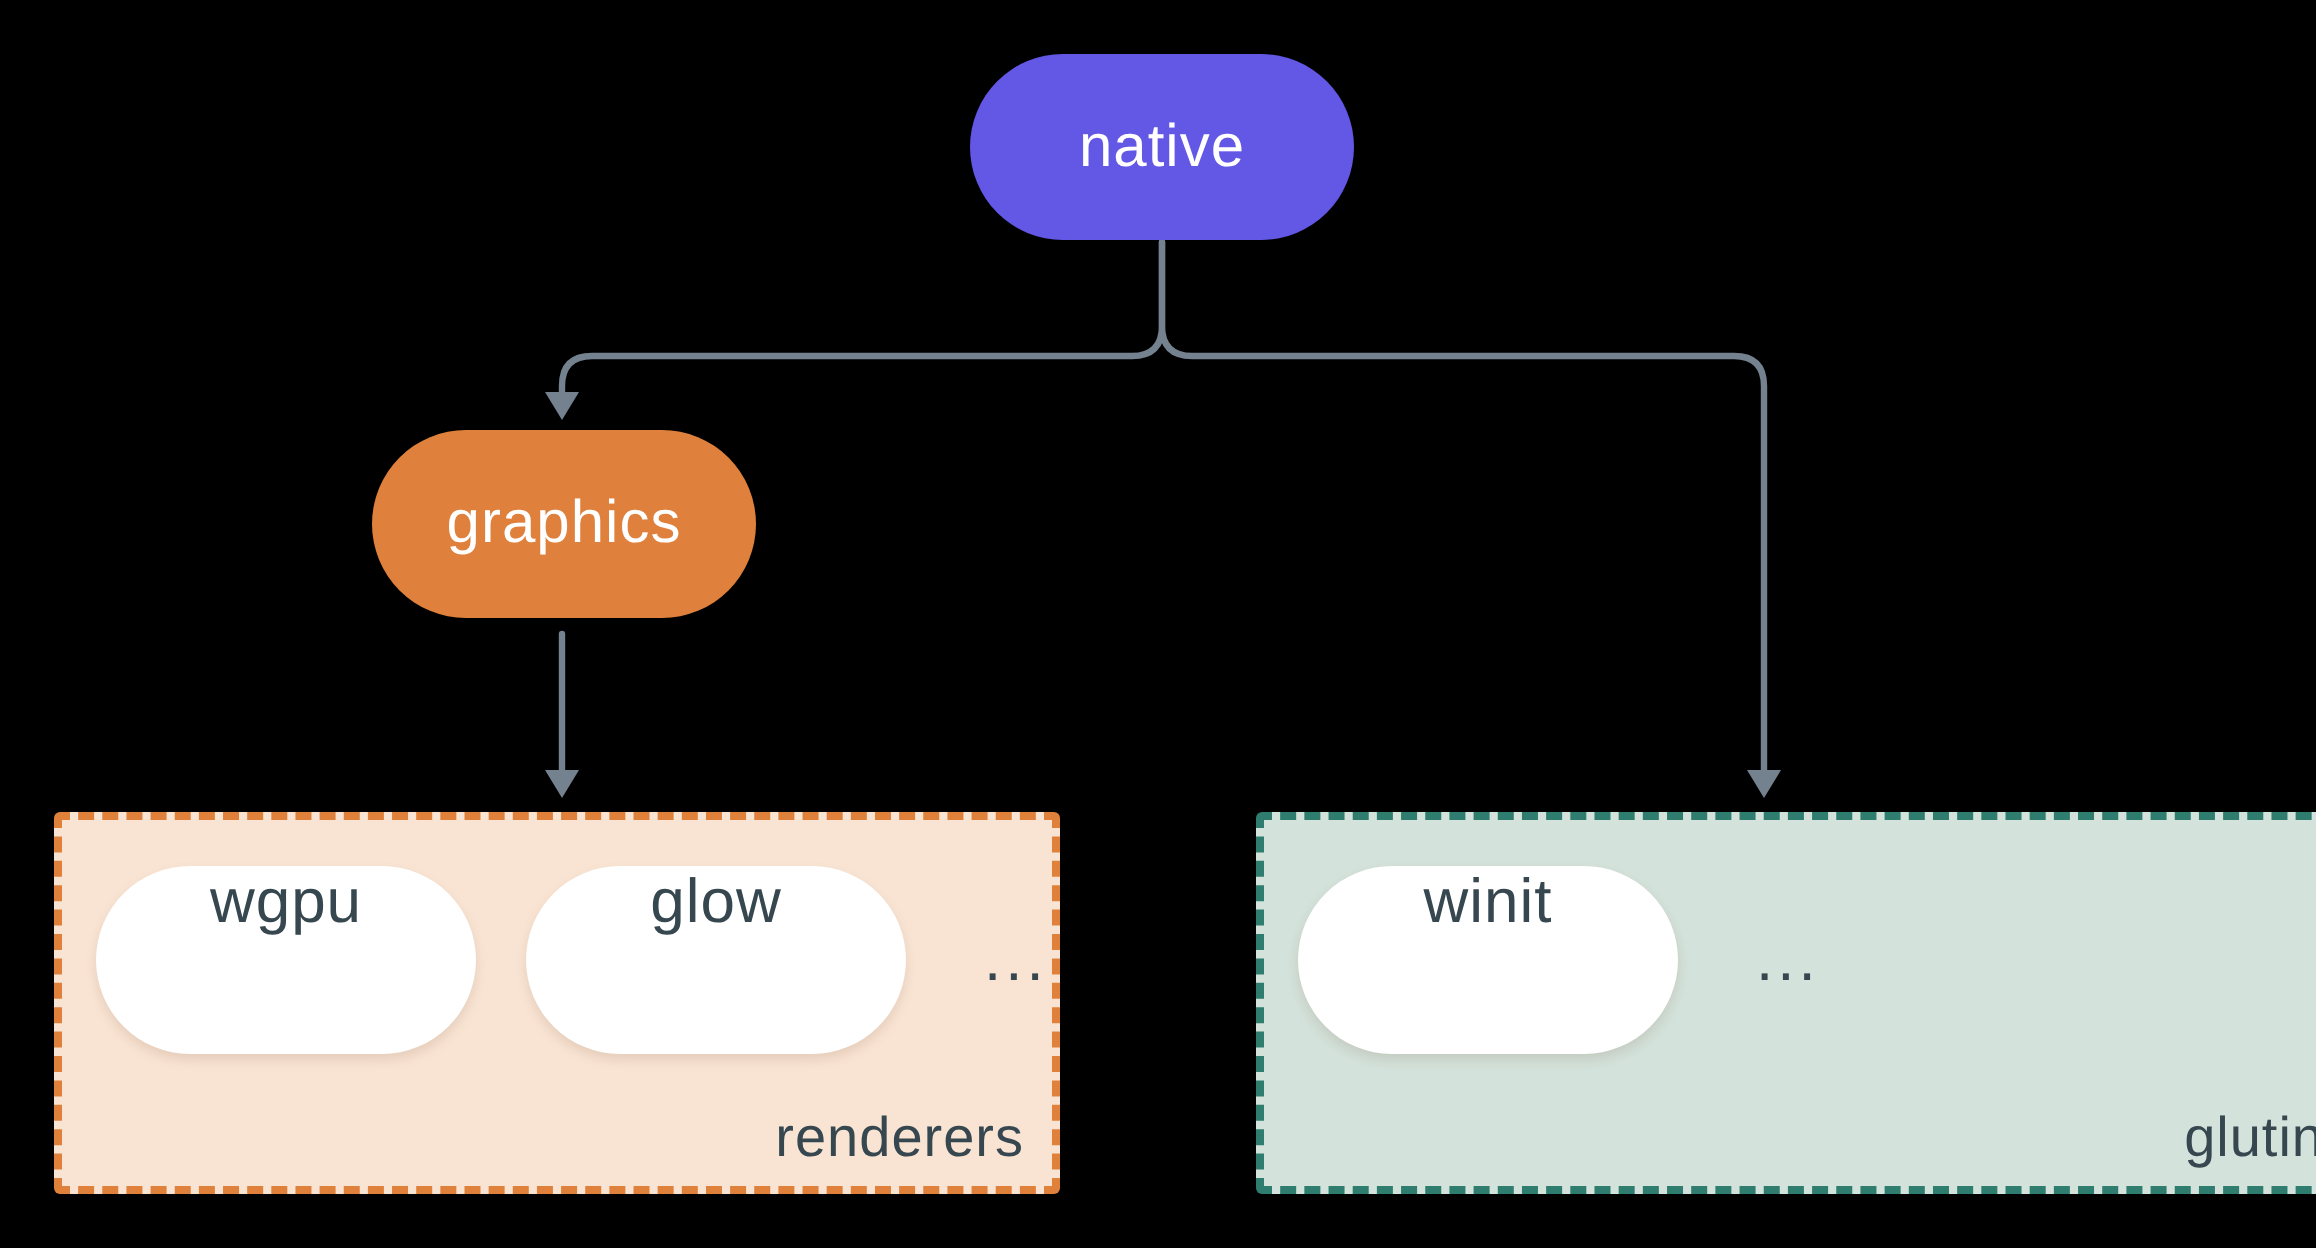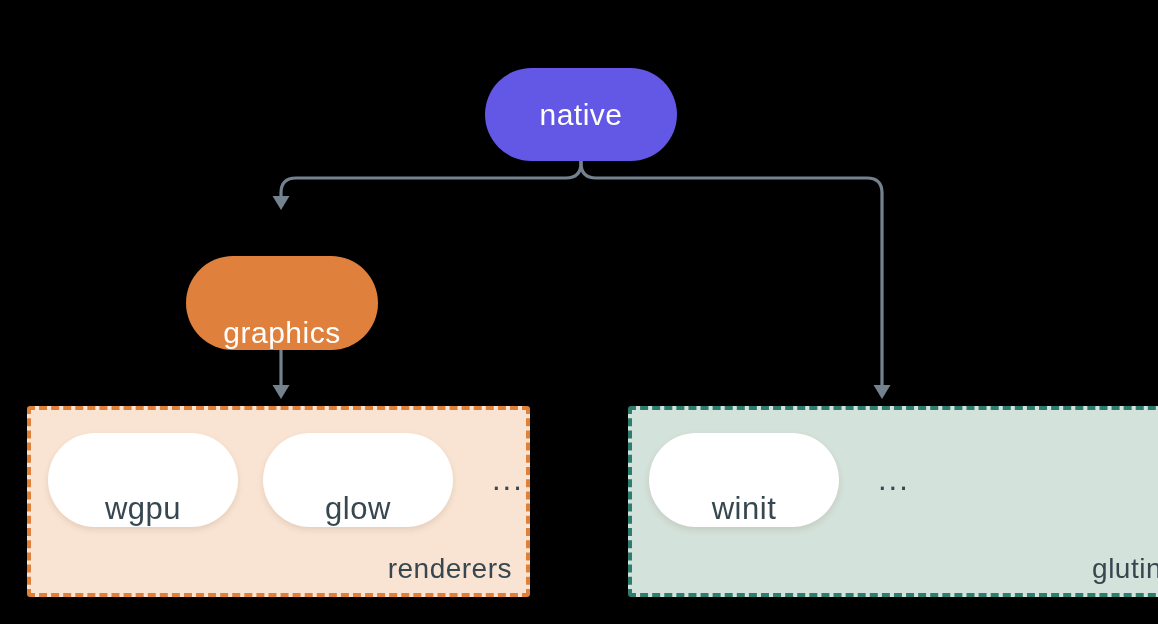--- a/index.html
+++ b/index.html
@@ -30,34 +30,32 @@
     width: 1158px; height: 624px;
   }
   .pill {
     position: absolute;
     display: flex;
     align-items: center;
     justify-content: center;
     color: var(--node-text);
     font-size: 30px;
     letter-spacing: 0.5px;
-    margin-top: 41px;
   }
   #node-native {
     left: 485px; top: 27px;
     width: 192px; height: 93px;
     border-radius: 47px;
     background: var(--root-pill);
   }
   #node-graphics {
     left: 186px; top: 215px;
     width: 192px; height: 94px;
     border-radius: 47px;
     background: var(--mid-pill);
-    align-items: flex-end;
   }
   .group {
     position: absolute;
     top: 406px;
     height: 191px;
     box-sizing: border-box;
     border-radius: 3px;
   }
   #group-renderers {
     left: 27px; width: 503px;
@@ -76,21 +74,21 @@
     padding: 23px 0 0 17px;
   }
   .chip {
     width: 190px; height: 94px;
     border-radius: 47px;
     background: var(--chip-bg);
     color: var(--chip-text);
     font-size: 31px;
     letter-spacing: 0.5px;
     display: flex;
-    align-items: flex-end;
+    align-items: flex-start;
     justify-content: center;
     box-shadow: 0 3px 6px rgba(110, 70, 40, 0.14);
     flex: 0 0 auto;
   }
   .ellipsis {
     font-size: 31px;
     color: var(--chip-text);
     margin-left: 14px;
     letter-spacing: 2px;
   }

